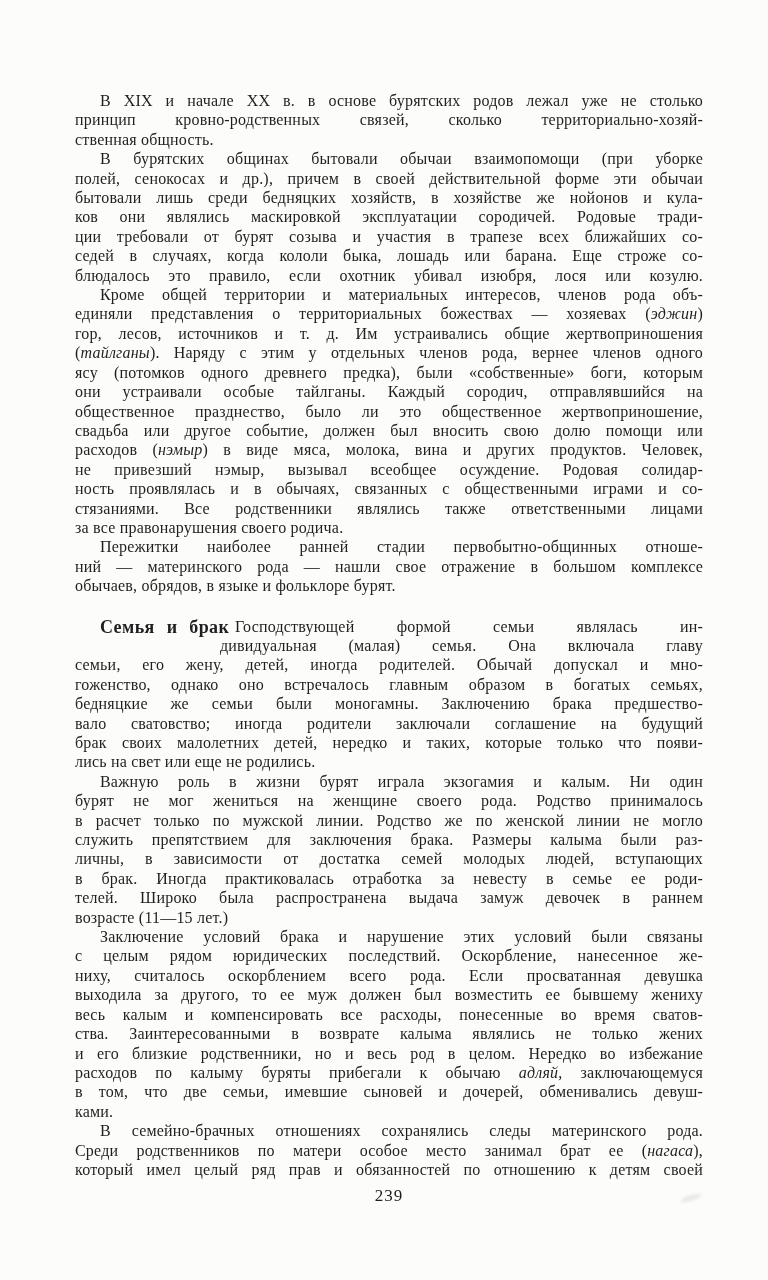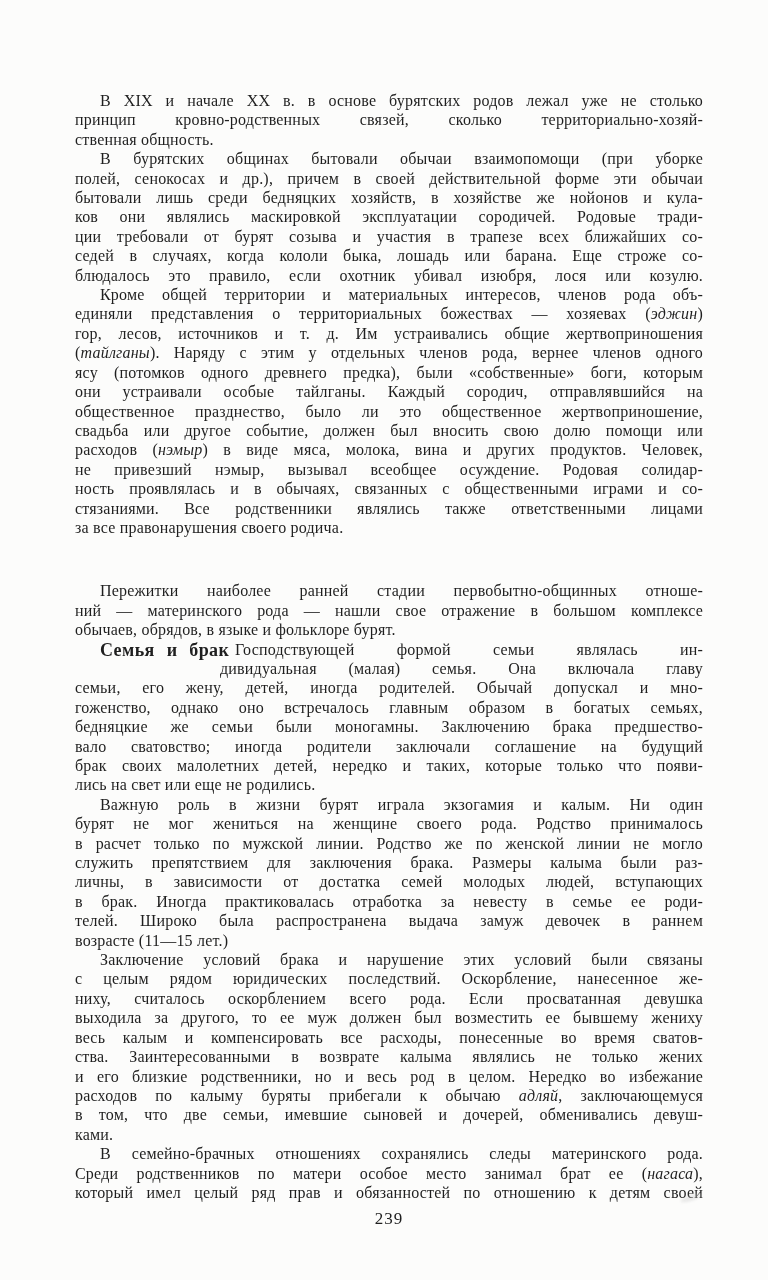--- a/index.html
+++ b/index.html
@@ -97,27 +97,27 @@
         <div class="line"><span>они устраивали особые тайлганы. Каждый сородич, отправлявшийся на</span></div>
         <div class="line"><span>общественное празднество, было ли это общественное жертвоприношение,</span></div>
         <div class="line"><span>свадьба или другое событие, должен был вносить свою долю помощи или</span></div>
         <div class="line"><span>расходов (</span><span class="it">нэмыр</span><span>) в виде мяса, молока, вина и других продуктов. Человек,</span></div>
         <div class="line"><span>не привезший нэмыр, вызывал всеобщее осуждение. Родовая солидар-</span></div>
         <div class="line"><span>ность проявлялась и в обычаях, связанных с общественными играми и со-</span></div>
         <div class="line"><span>стязаниями. Все родственники являлись также ответственными лицами</span></div>
         <div class="line ragged"><span>за все правонарушения своего родича.</span></div>
       </div>
       <div class="para">
-        <div class="line" style="text-indent: 25px; margin-top: 44px;"><span>Пережитки наиболее ранней стадии первобытно-общинных отноше-</span></div>
+        <div class="line" style="text-indent: 25px;"><span>Пережитки наиболее ранней стадии первобытно-общинных отноше-</span></div>
         <div class="line"><span>ний — материнского рода — нашли свое отражение в большом комплексе</span></div>
         <div class="line ragged"><span>обычаев, обрядов, в языке и фольклоре бурят.</span></div>
       </div>
       <div class="para with-side">
         <span class="side-heading">Семья и брак</span>
-        <div class="line" style="margin-left: 160px;"><span>Господствующей формой семьи являлась ин-</span></div>
+        <div class="line" style="margin-left: 160px; margin-top: 21px;"><span>Господствующей формой семьи являлась ин-</span></div>
         <div class="line" style="margin-left: 145px;"><span>дивидуальная (малая) семья. Она включала главу</span></div>
         <div class="line"><span>семьи, его жену, детей, иногда родителей. Обычай допускал и мно-</span></div>
         <div class="line"><span>гоженство, однако оно встречалось главным образом в богатых семьях,</span></div>
         <div class="line"><span>бедняцкие же семьи были моногамны. Заключению брака предшество-</span></div>
         <div class="line"><span>вало сватовство; иногда родители заключали соглашение на будущий</span></div>
         <div class="line"><span>брак своих малолетних детей, нередко и таких, которые только что появи-</span></div>
         <div class="line ragged"><span>лись на свет или еще не родились.</span></div>
       </div>
       <div class="para">
         <div class="line" style="text-indent: 25px;"><span>Важную роль в жизни бурят играла экзогамия и калым. Ни один</span></div>

